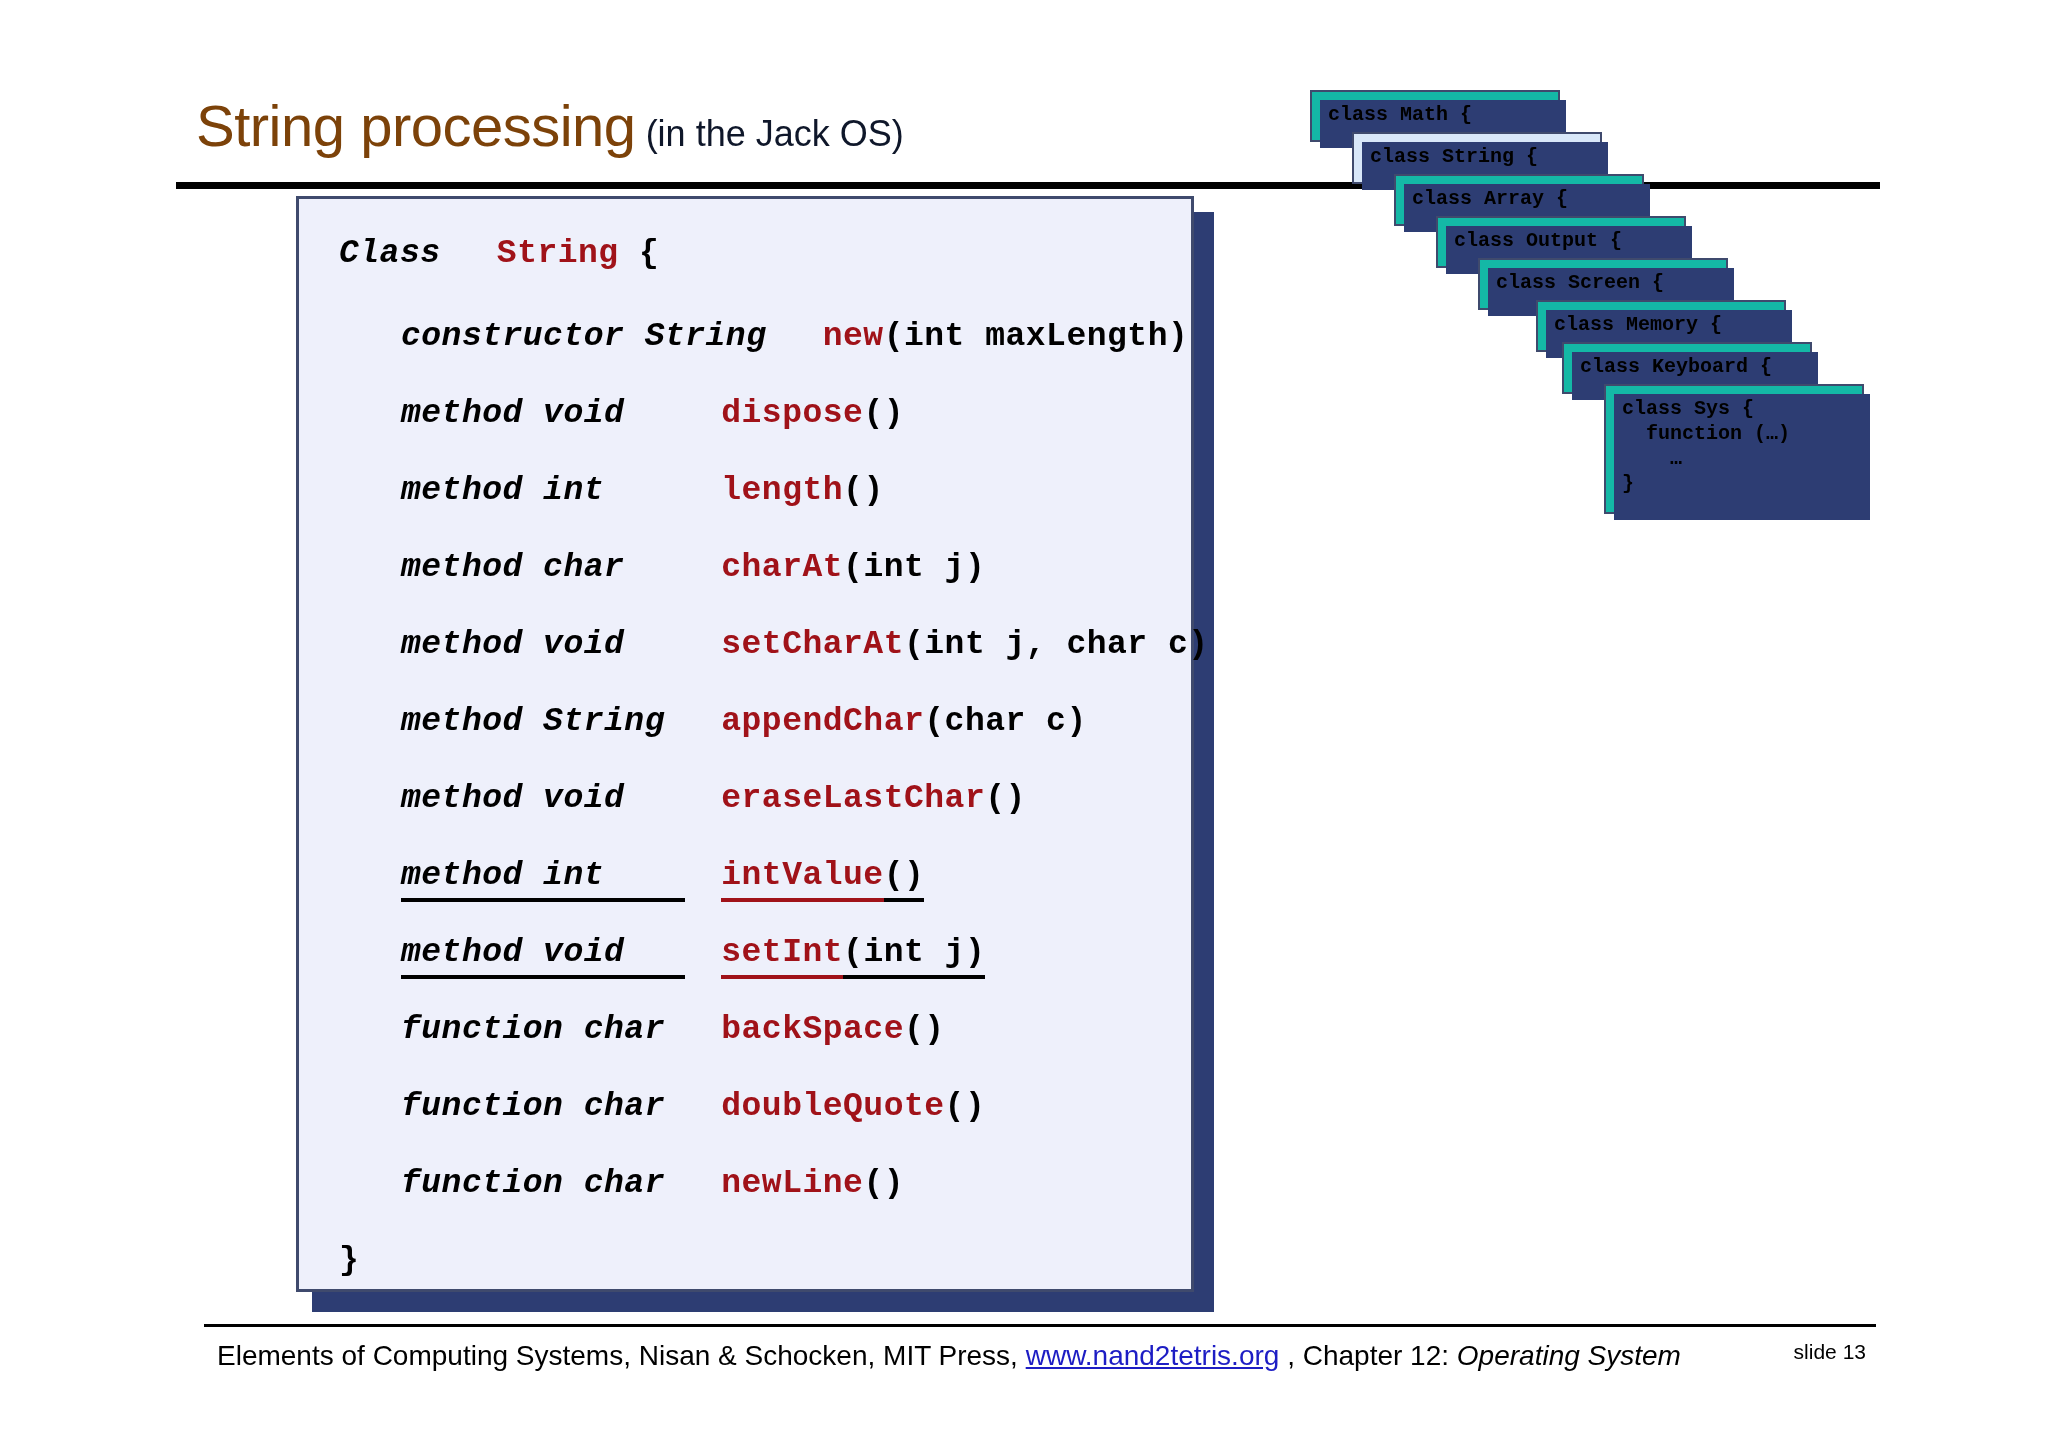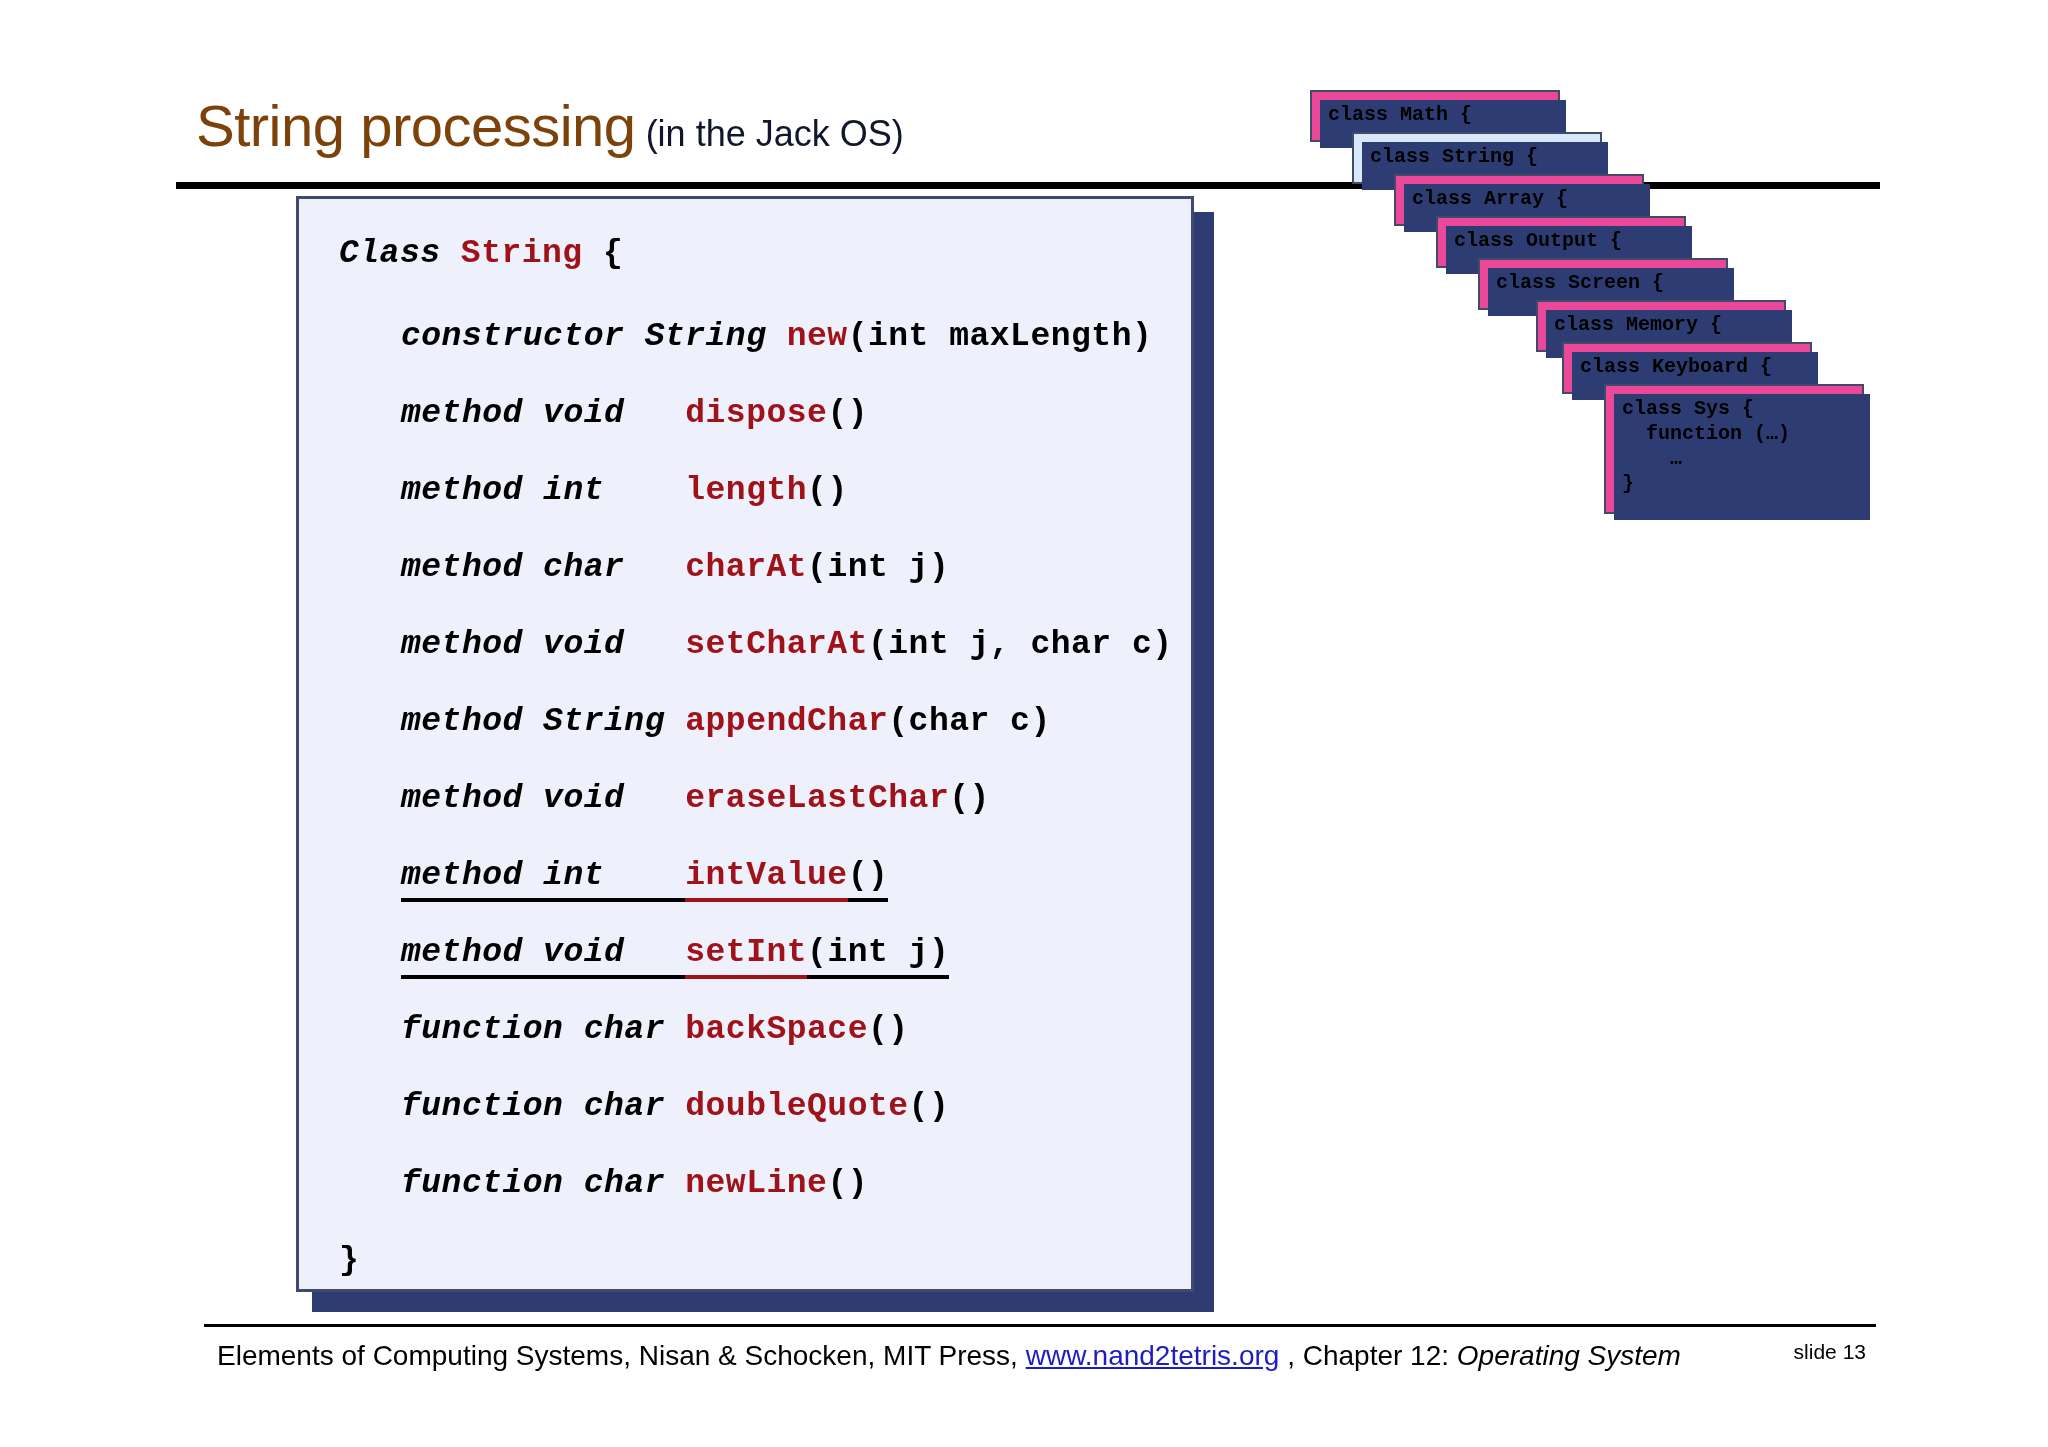--- a/index.html
+++ b/index.html
@@ -85,21 +85,21 @@
     letter-spacing: 0.5px;
   }
   .code-line {
     white-space: pre;
     line-height: 1.0;
     margin-bottom: 44px;
     display: block;
   }
   .code-line.indent { padding-left: 62px; }
   .kw { color: #000000; font-style: italic; }
-  .mname { color: #a01219; }
+  .mname { color: #a01219; margin-left: 36px; }
   .sig { color: #000000; }
   .code-line.underlined .kw,
   .code-line.underlined .sig {
     border-bottom: 4px solid #000000;
     padding-bottom: 4px;
   }
   .code-line.underlined .mname {
     border-bottom: 4px solid #a01219;
     padding-bottom: 4px;
   }
@@ -109,21 +109,21 @@
     position: absolute;
     left: 1310px;
     top: 90px;
     width: 620px;
     height: 440px;
   }
   .class-card {
     position: absolute;
     box-sizing: border-box;
     border: 2px solid #3f4a6d;
-    background: #ec4899;
+    background: #14b8a6;
     font-family: "Liberation Mono", "DejaVu Sans Mono", monospace;
     font-size: 20px;
     font-weight: 700;
     color: #000000;
     padding: 10px 0 0 16px;
     white-space: pre;
     line-height: 1.25;
   }
   .class-card .card-shadow {
     position: absolute;

